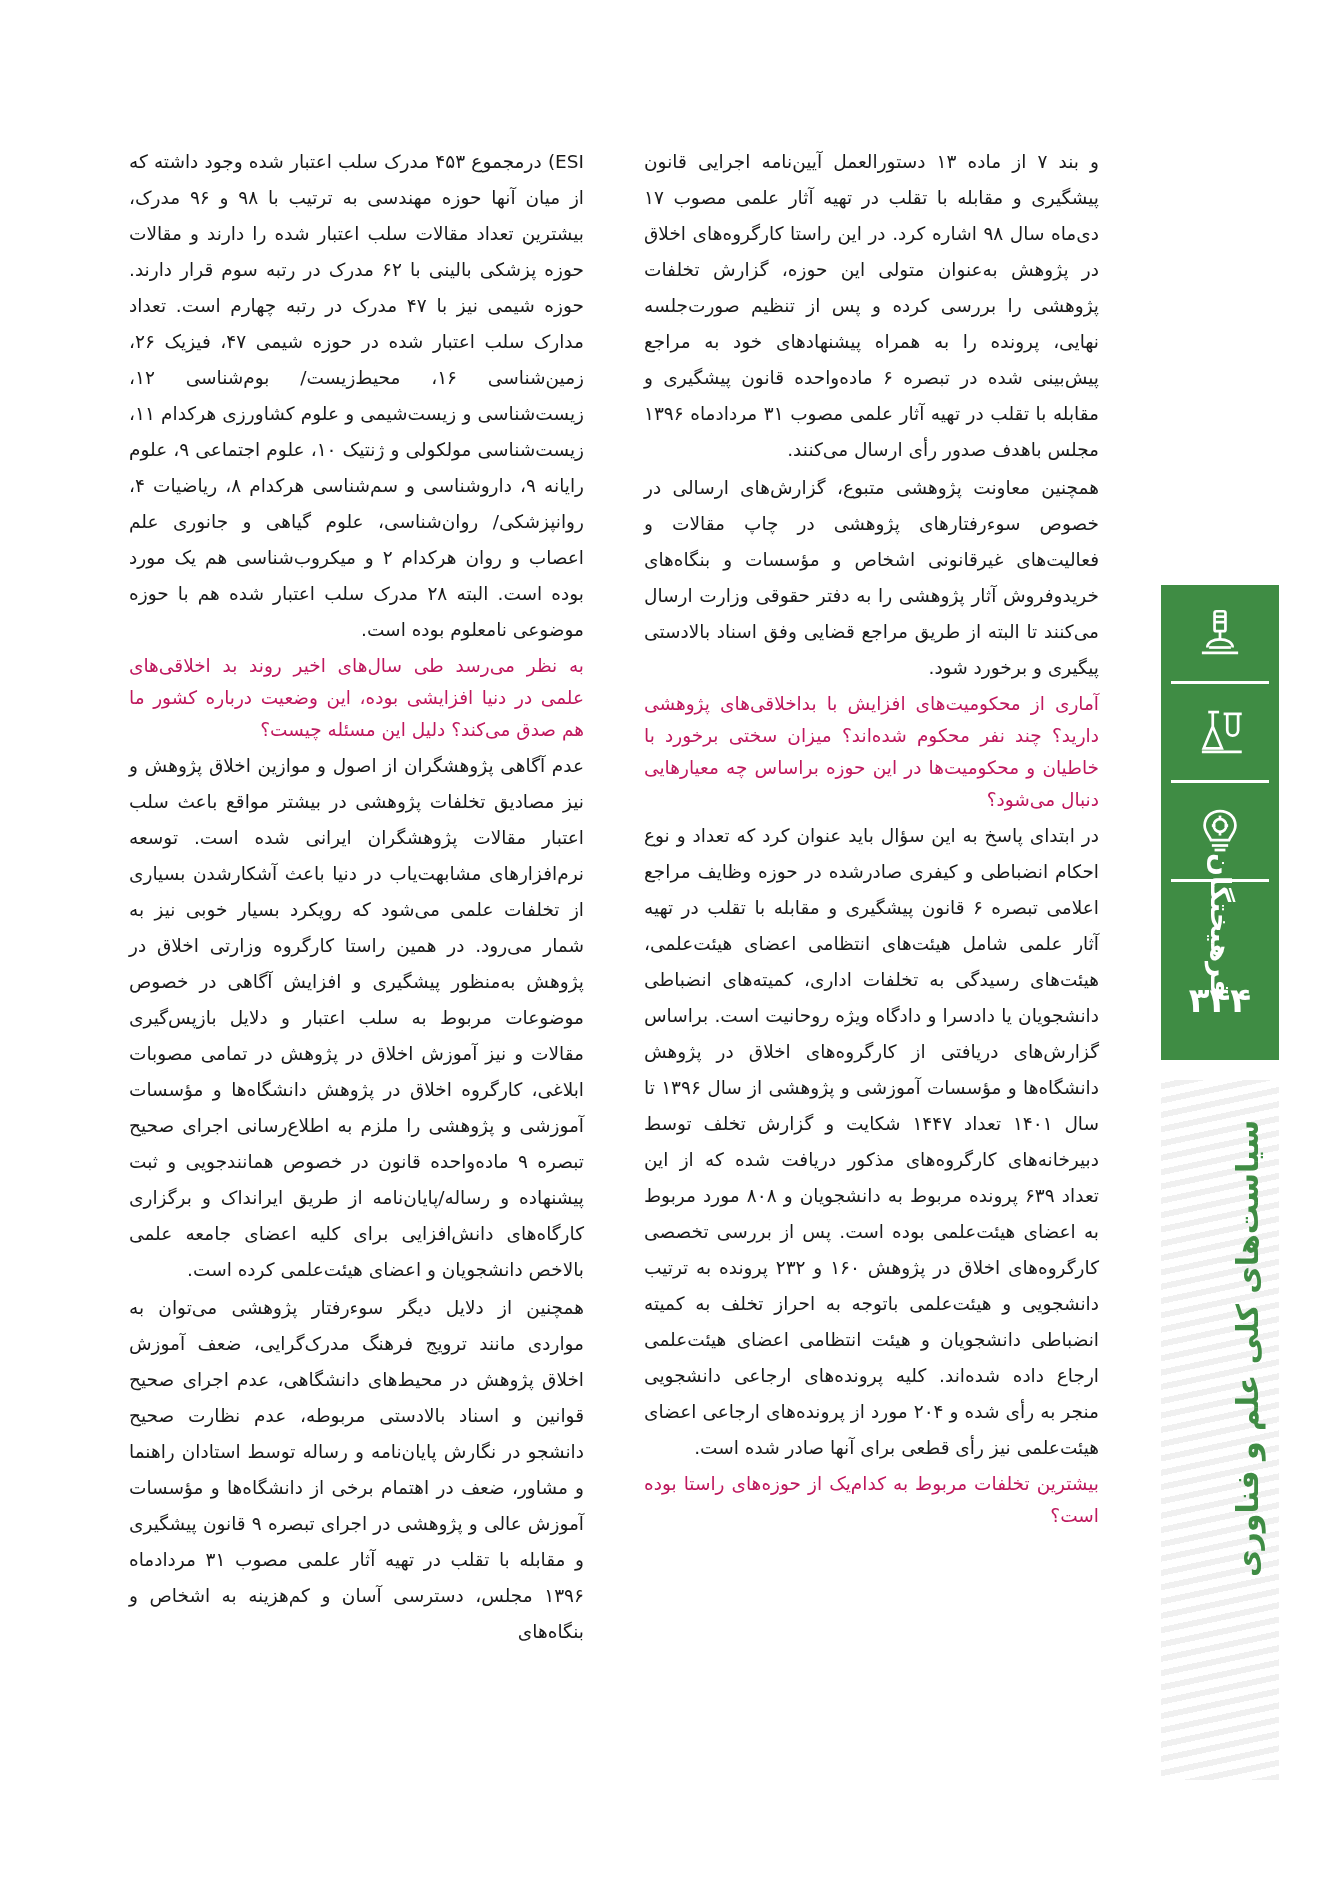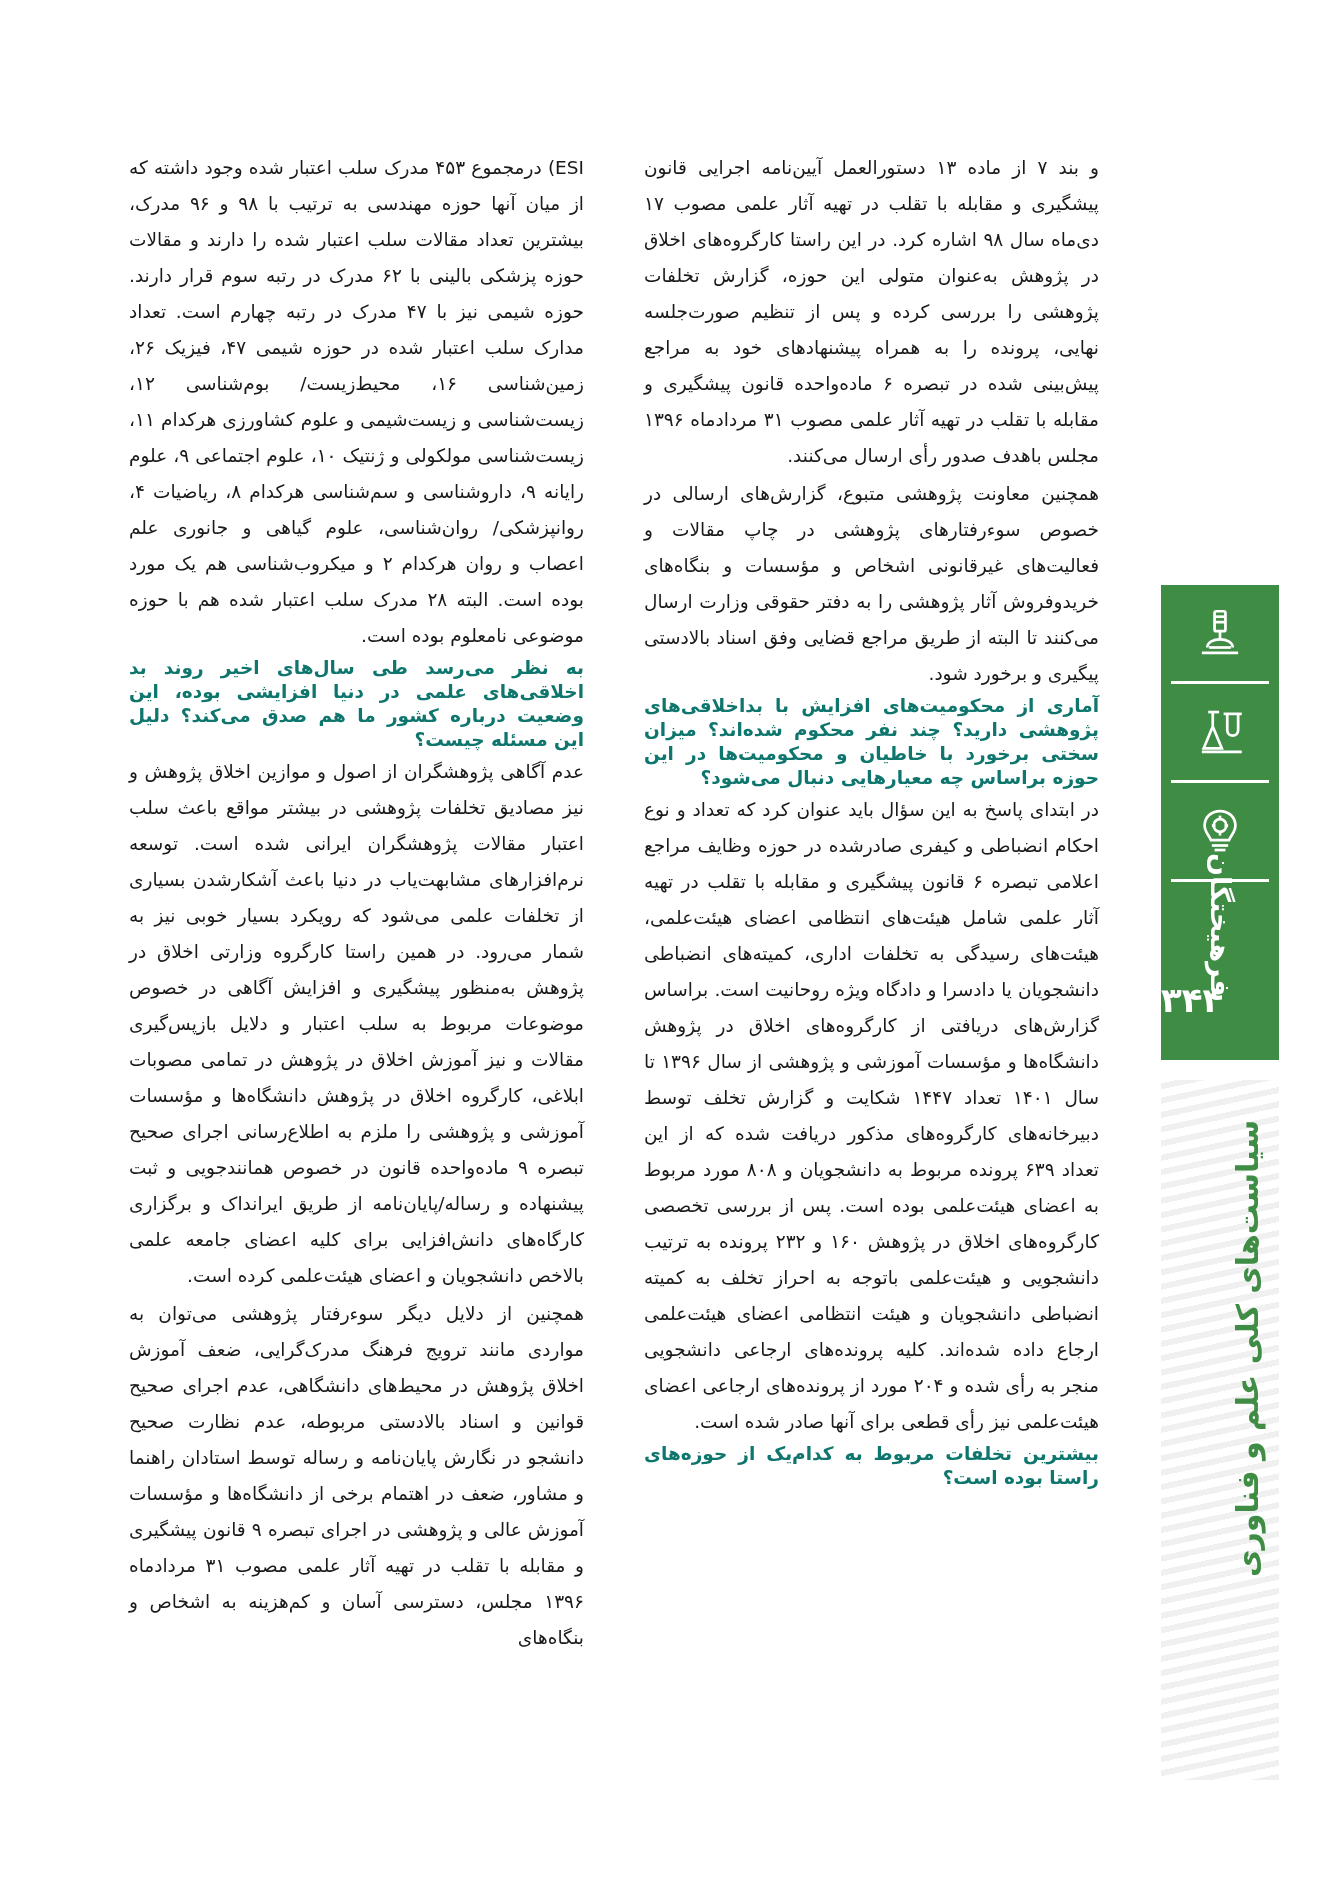--- a/index.html
+++ b/index.html
@@ -64,21 +64,21 @@
     font-weight: bold;
     letter-spacing: 0px;
     writing-mode: vertical-rl;
     text-orientation: mixed;
   }
   .page-number {
     position: absolute;
     right: 0;
     top: 395px;
     width: 118px;
-    text-align: left;
+    text-align: center;
     color: #ffffff;
     font-size: 34px;
     font-weight: bold;
     letter-spacing: 2px;
   }
 
   
   .vertical-strip {
     position: absolute;
     right: 60px;
@@ -112,41 +112,41 @@
     color: #3f8c44;
     font-size: 30px;
     font-weight: bold;
     letter-spacing: 1px;
     white-space: nowrap;
   }
 
   
   .col {
     position: absolute;
-    top: 150px;
+    top: 144px;
     width: 455px;
     text-align: justify;
     text-justify: inter-word;
     direction: rtl;
     color: #1a1a1a;
     font-size: 18.5px;
     line-height: 36px;
   }
   .col-right { right: 240px; }
   .col-left  { right: 755px; }
 
   .col p {
     margin: 0 0 2px 0;
     text-align: justify;
   }
   .q {
-    color: #0f766e;
-    font-weight: bold;
+    color: #be185d;
+    font-weight: normal;
     margin: 24px 0 6px 0;
-    line-height: 24px;
+    line-height: 32px;
   }
 </style>
 </head>
 <body>
 
 <div class="page">
 
   <div class="side-rail">
 
     <div class="green-block">

